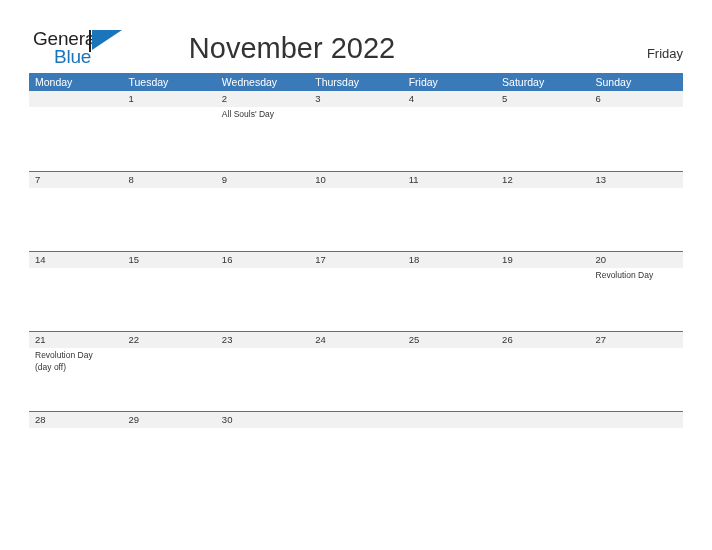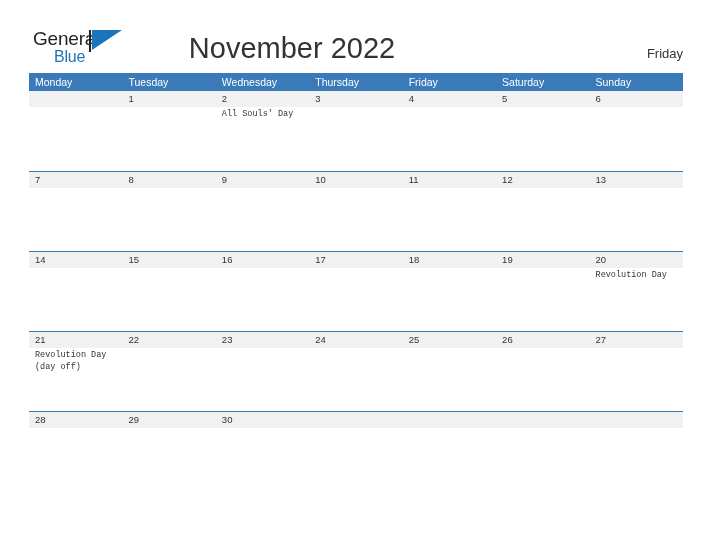--- a/index.html
+++ b/index.html
@@ -42,21 +42,21 @@
     font-size: 19px;
     letter-spacing: -0.2px;
     color: #231f20;
     line-height: 20px;
     white-space: nowrap;
   }
   .logo-blue {
     position: absolute;
     left: 21px;
     top: 18px;
-    font-size: 16px;
+    font-size: 19px;
     letter-spacing: -0.2px;
     color: #1b75bb;
     line-height: 20px;
     white-space: nowrap;
   }
   .logo-flag {
     position: absolute;
     left: 56px;
     top: 1px;
     width: 36px;
@@ -147,21 +147,20 @@
     font-size: 9.5px;
     color: #333333;
     line-height: 16px;
     padding-left: 6px;
     box-sizing: border-box;
   }
   .day-events {
     display: flex;
     width: 100%;
     height: 63px;
-    font-family: Liberation Mono, monospace;
   }
   .day-event-cell {
     flex: 1 1 0;
     padding-left: 6px;
     padding-top: 2px;
     box-sizing: border-box;
   }
   .event-line {
     font-size: 8.5px;
     color: #333333;

